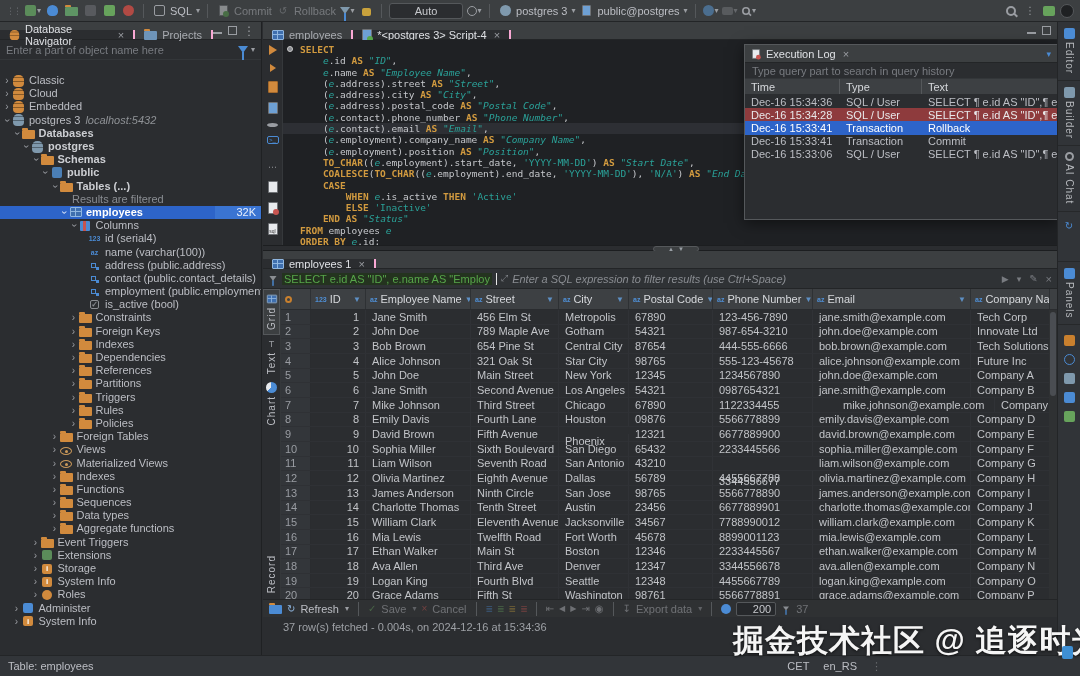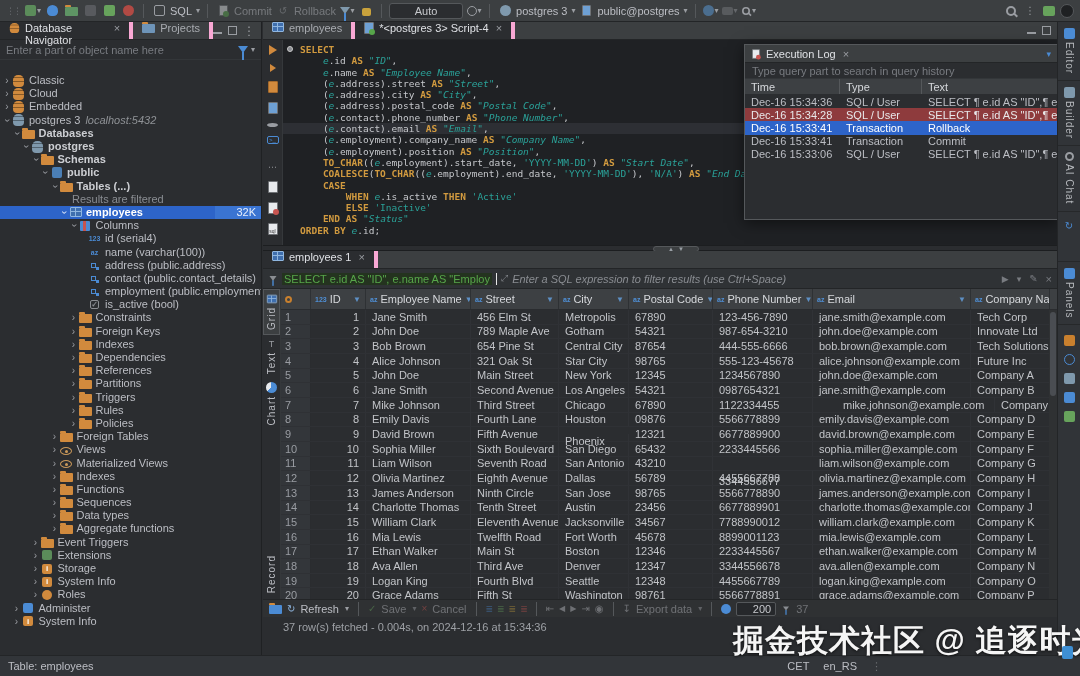--- a/index.html
+++ b/index.html
@@ -17,21 +17,21 @@
          display:flex;align-items:center;justify-content:center;color:#c7c9cd;font-size:11px;}
   .tlabel2{color:#bcbec4;}
   .handle{color:#6b6e72;font-size:9px;letter-spacing:-2px;margin-right:2px;}
   .sq{width:11px;height:11px;border-radius:2px;display:inline-block;}
   .mag{width:10px;height:10px;border:2px solid #9a9da2;border-radius:50%;position:relative;}
   .mag::after{content:"";position:absolute;width:5px;height:2px;background:#9a9da2;transform:rotate(45deg);right:-4px;bottom:-2px;}
   .avatar{width:14px;height:14px;border-radius:50%;background:#1f2123;border:1px solid #55585b;}
   .spacer{flex:1;}
   
   .tabbar{display:flex;align-items:stretch;background:#3c3f41;height:18px;border-bottom:1px solid #232527;}
-  .tab{display:flex;gap:5px;padding:0 9px;font-size:11px;color:#a8abb0;border-right:4px solid #f9a8d4;}
+  .tab{display:flex;align-items:center;gap:5px;padding:0 9px;font-size:11px;color:#a8abb0;border-right:2px solid #f9a8d4;margin-top:8px;}
   .tab.active{background:#2b2d30;color:#dfe1e5;}
   .tclose{color:#9a9da2;font-size:11px;margin-left:2px;}
   .winbtns{margin-left:auto;display:flex;align-items:center;gap:6px;padding-right:6px;}
   .wb{width:9px;height:9px;border:1px solid #9a9da2;}
   .wb.min{height:2px;border:none;background:#9a9da2;margin-top:5px;}
   
   .fold{width:13px;height:9px;background:#d18a3d;border-radius:1px;position:relative;flex:none;margin-top:2px;}
   .fold::before{content:"";position:absolute;left:0;top:-2px;width:6px;height:2px;background:#d18a3d;border-radius:1px 1px 0 0;}
   .cyl{width:11px;height:12px;background:#d18a3d;border-radius:5px 5px 4px 4px;position:relative;flex:none;}
   .cyl::before{content:"";position:absolute;left:0;top:2px;right:0;height:1px;background:rgba(0,0,0,.35);}
@@ -606,20 +606,21 @@
           <div class="cline"><span class="tk-p">    (</span><span class="tk-a">e</span><span class="tk-p">.contact).phone_number </span><span class="tk-k">AS</span><span class="tk-s"> "Phone Number"</span><span class="tk-p">,</span></div>
           <div class="cline cur"><span class="tk-p">    (</span><span class="tk-a">e</span><span class="tk-p">.contact).email </span><span class="tk-k">AS</span><span class="tk-s"> "Email"</span><span class="tk-p">,</span></div>
           <div class="cline"><span class="tk-p">    (</span><span class="tk-a">e</span><span class="tk-p">.employment).company_name </span><span class="tk-k">AS</span><span class="tk-s"> "Company Name"</span><span class="tk-p">,</span></div>
           <div class="cline"><span class="tk-p">    (</span><span class="tk-a">e</span><span class="tk-p">.employment).position </span><span class="tk-k">AS</span><span class="tk-s"> "Position"</span><span class="tk-p">,</span></div>
           <div class="cline"><span class="tk-p">    </span><span class="tk-k">TO_CHAR</span><span class="tk-p">((</span><span class="tk-a">e</span><span class="tk-p">.employment).start_date, </span><span class="tk-q">'YYYY-MM-DD'</span><span class="tk-p">) </span><span class="tk-k">AS</span><span class="tk-s"> "Start Date"</span><span class="tk-p">,</span></div>
           <div class="cline"><span class="tk-p">    </span><span class="tk-k">COALESCE</span><span class="tk-p">(</span><span class="tk-k">TO_CHAR</span><span class="tk-p">((</span><span class="tk-a">e</span><span class="tk-p">.employment).end_date, </span><span class="tk-q">'YYYY-MM-DD'</span><span class="tk-p">), </span><span class="tk-q">'N/A'</span><span class="tk-p">) </span><span class="tk-k">AS</span><span class="tk-s"> "End Date"</span><span class="tk-p">,</span></div>
           <div class="cline"><span class="tk-p">    </span><span class="tk-k">CASE</span></div>
           <div class="cline"><span class="tk-p">        </span><span class="tk-k">WHEN</span><span class="tk-p"> </span><span class="tk-a">e</span><span class="tk-p">.is_active </span><span class="tk-k">THEN</span><span class="tk-q"> 'Active'</span></div>
           <div class="cline"><span class="tk-p">        </span><span class="tk-k">ELSE</span><span class="tk-q"> 'Inactive'</span></div>
           <div class="cline"><span class="tk-p">    </span><span class="tk-k">END</span><span class="tk-p"> </span><span class="tk-k">AS</span><span class="tk-s"> "Status"</span></div>
+          <div class="cline"><span class="tk-k">FROM</span><span class="tk-p"> employees </span><span class="tk-a">e</span></div>
           <div class="cline"><span class="tk-k">ORDER BY</span><span class="tk-p"> </span><span class="tk-a">e</span><span class="tk-p">.id;</span></div>
         </div>
     </div>
 
     <div class="execlog">
       <div class="el-head">
         <span class="page red" style="transform:scale(.8);"></span>
         <span>Execution Log</span>
         <span class="tclose">×</span>
         <span class="el-chev">▾</span>

